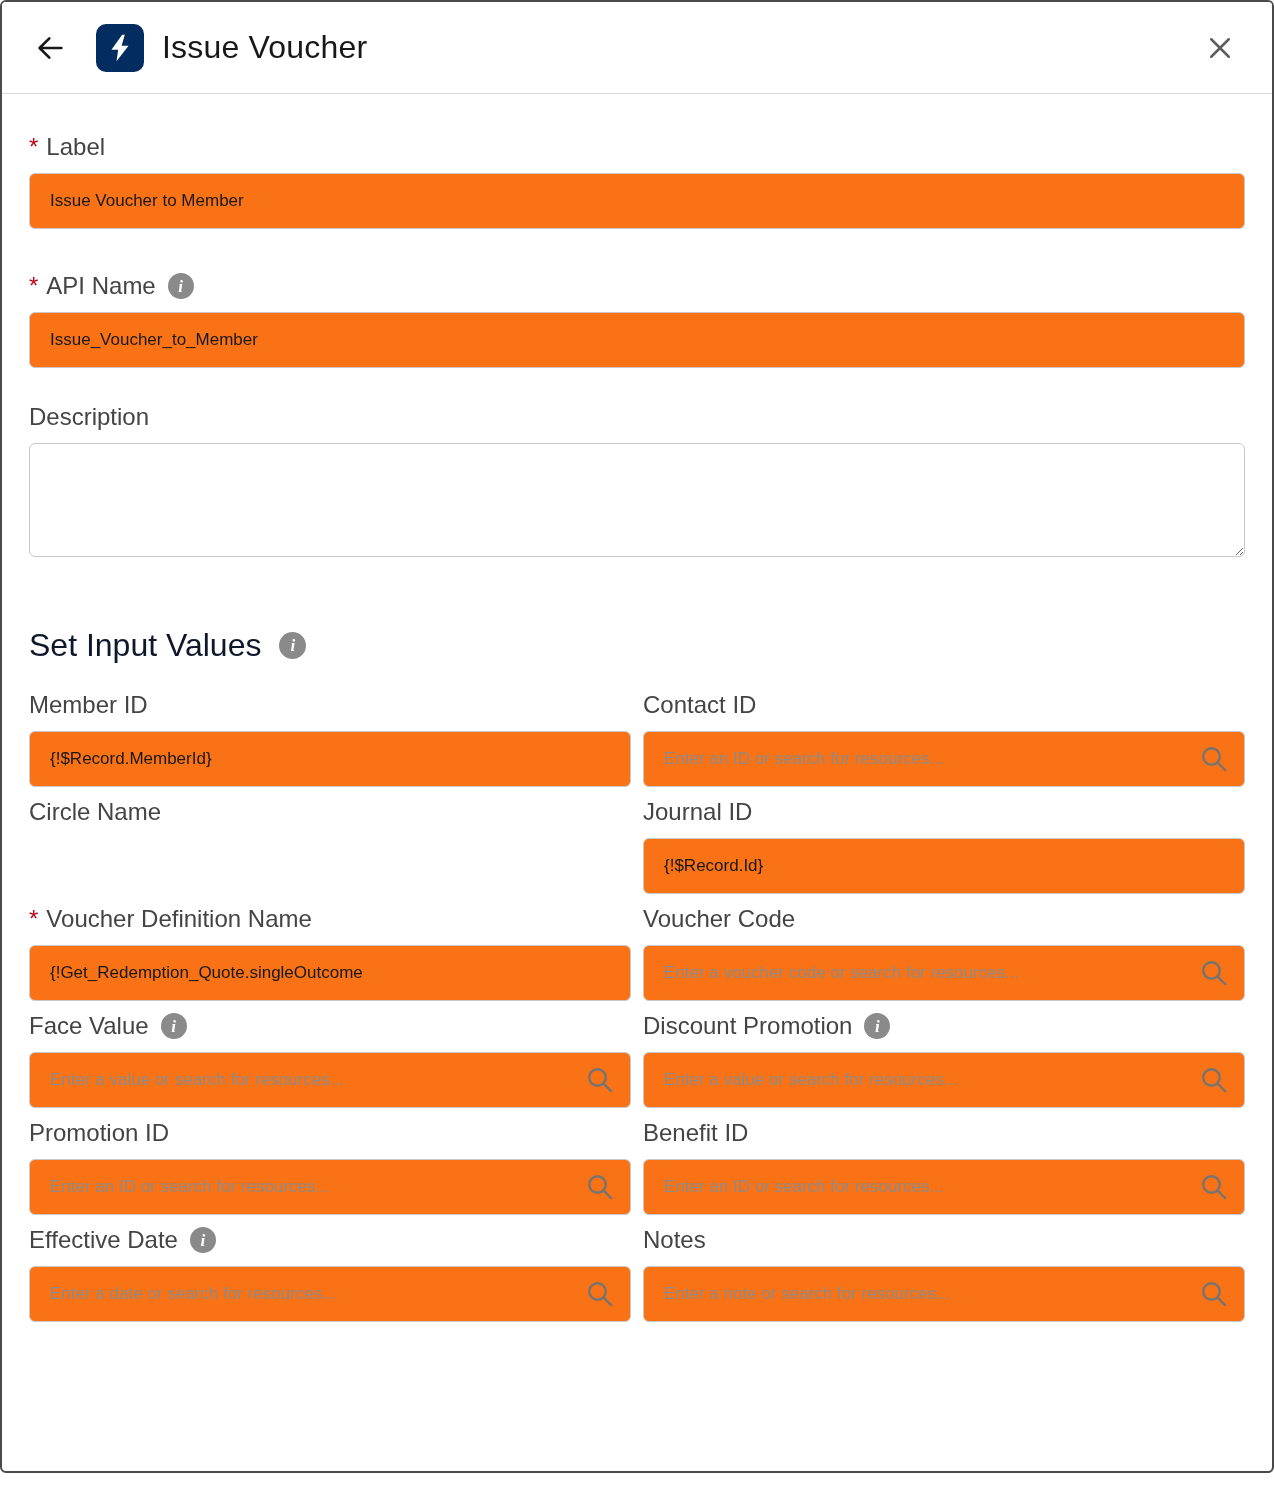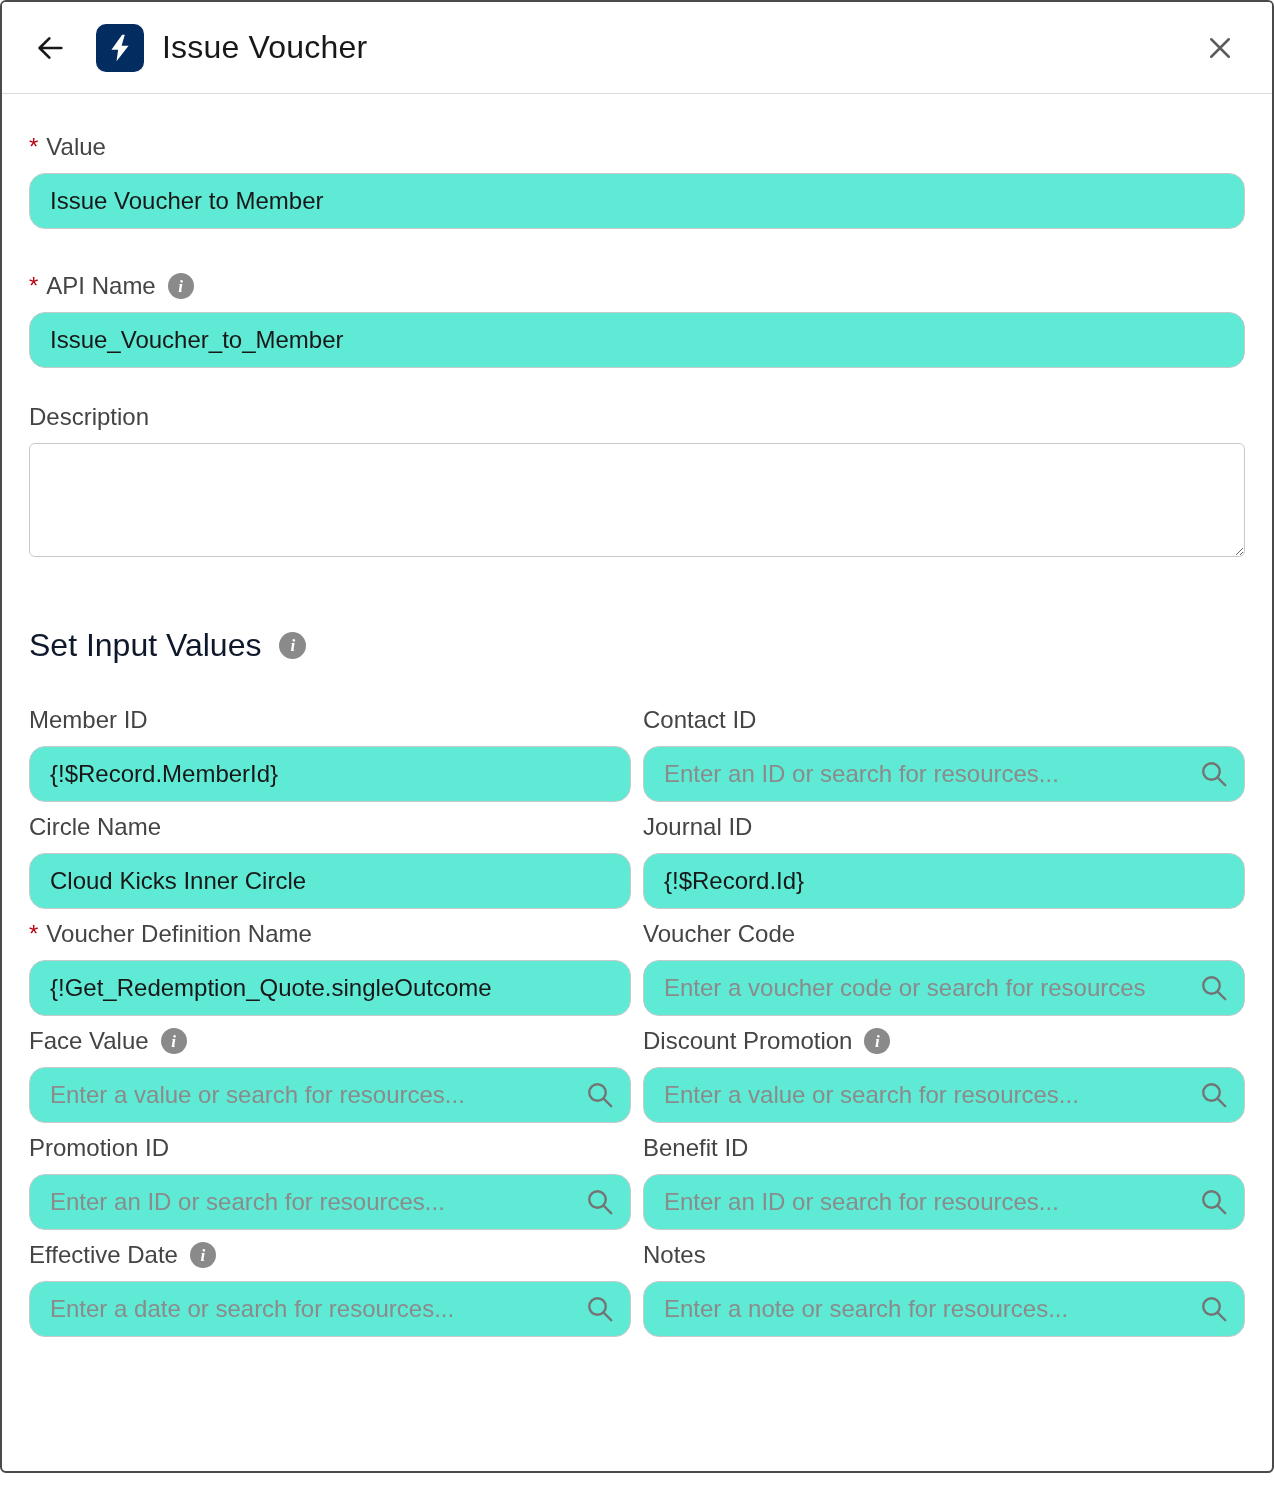--- a/index.html
+++ b/index.html
@@ -53,24 +53,24 @@
     background: #8a8a8a; color: #ffffff;
     display: inline-flex; align-items: center; justify-content: center;
     font-family: "Liberation Serif", serif; font-style: italic; font-weight: 700;
     font-size: 17px; line-height: 1; flex: 0 0 auto;
     margin-left: 3px; cursor: pointer;
   }
 
   .input-wrap { position: relative; }
   .text-input {
     width: 100%; height: 56px;
-    border: 1px solid #C9C9C9; border-radius: 16px;
-    padding: 0 20px; font-size: 24px; color: #181818;
+    border: 1px solid #C9C9C9; border-radius: 6px;
+    padding: 0 20px; font-size: 17px; color: #181818;
     font-family: "Liberation Sans", sans-serif;
-    background: #5eead4; outline: none;
+    background: #f97316; outline: none;
   }
   .text-input::placeholder { color: #8b8b8b; opacity: 1; }
   .text-input.has-icon { padding-right: 98px; }
 
   .search {
     position: absolute; right: 16px; top: 50%; transform: translateY(-50%);
     width: 30px; height: 30px; display: flex; align-items: center; justify-content: center;
     background: none; border: none; cursor: pointer; padding: 0;
   }
 
@@ -86,21 +86,21 @@
   .field-desc { margin-top: 36px; }
 
   .section-head {
     margin-top: 66px;
     display: flex; align-items: center; gap: 15px;
   }
   .section-title { font-size: 32px; font-weight: 400; color: #0f172a; }
   .section-head .info { width: 27px; height: 27px; }
 
   .grid {
-    margin-top: 43px;
+    margin-top: 28px;
     display: grid; grid-template-columns: 1fr 1fr;
     column-gap: 50px; row-gap: 46px; gap: 12px;
   }
 </style>
 </head>
 <body>
 
 <div class="dialog">
 
   <div class="dlg-header">
@@ -123,21 +123,21 @@
         <path d="M5 5 L19 19 M19 5 L5 19"></path>
       </svg>
     </button>
   </div>
 
   <div class="dlg-body">
 
     <div class="field">
       <div class="flabel">
         <span class="req">*</span>
-          <span>Value</span>
+          <span>Label</span>
       </div>
       <div class="input-wrap">
         <input class="text-input" type="text" value="Issue Voucher to Member" style="">
       </div>
     </div>
 
     <div class="field field-api">
       <div class="flabel">
         <span class="req">*</span>
           <span>API Name</span>
@@ -183,23 +183,20 @@
                 <path d="M14.9 14.9 L21 21"></path>
             </svg>
           </span>
         </div>
       </div>
 
       <div class="field">
         <div class="flabel">
             <span>Circle Name</span>
           </div>
-        <div class="input-wrap">
-          <input class="text-input" type="text" value="Cloud Kicks Inner Circle" style="">
-        </div>
       </div>
 
       <div class="field">
         <div class="flabel">
             <span>Journal ID</span>
           </div>
         <div class="input-wrap">
           <input class="text-input" type="text" value="{!$Record.Id}" style="">
         </div>
       </div>

